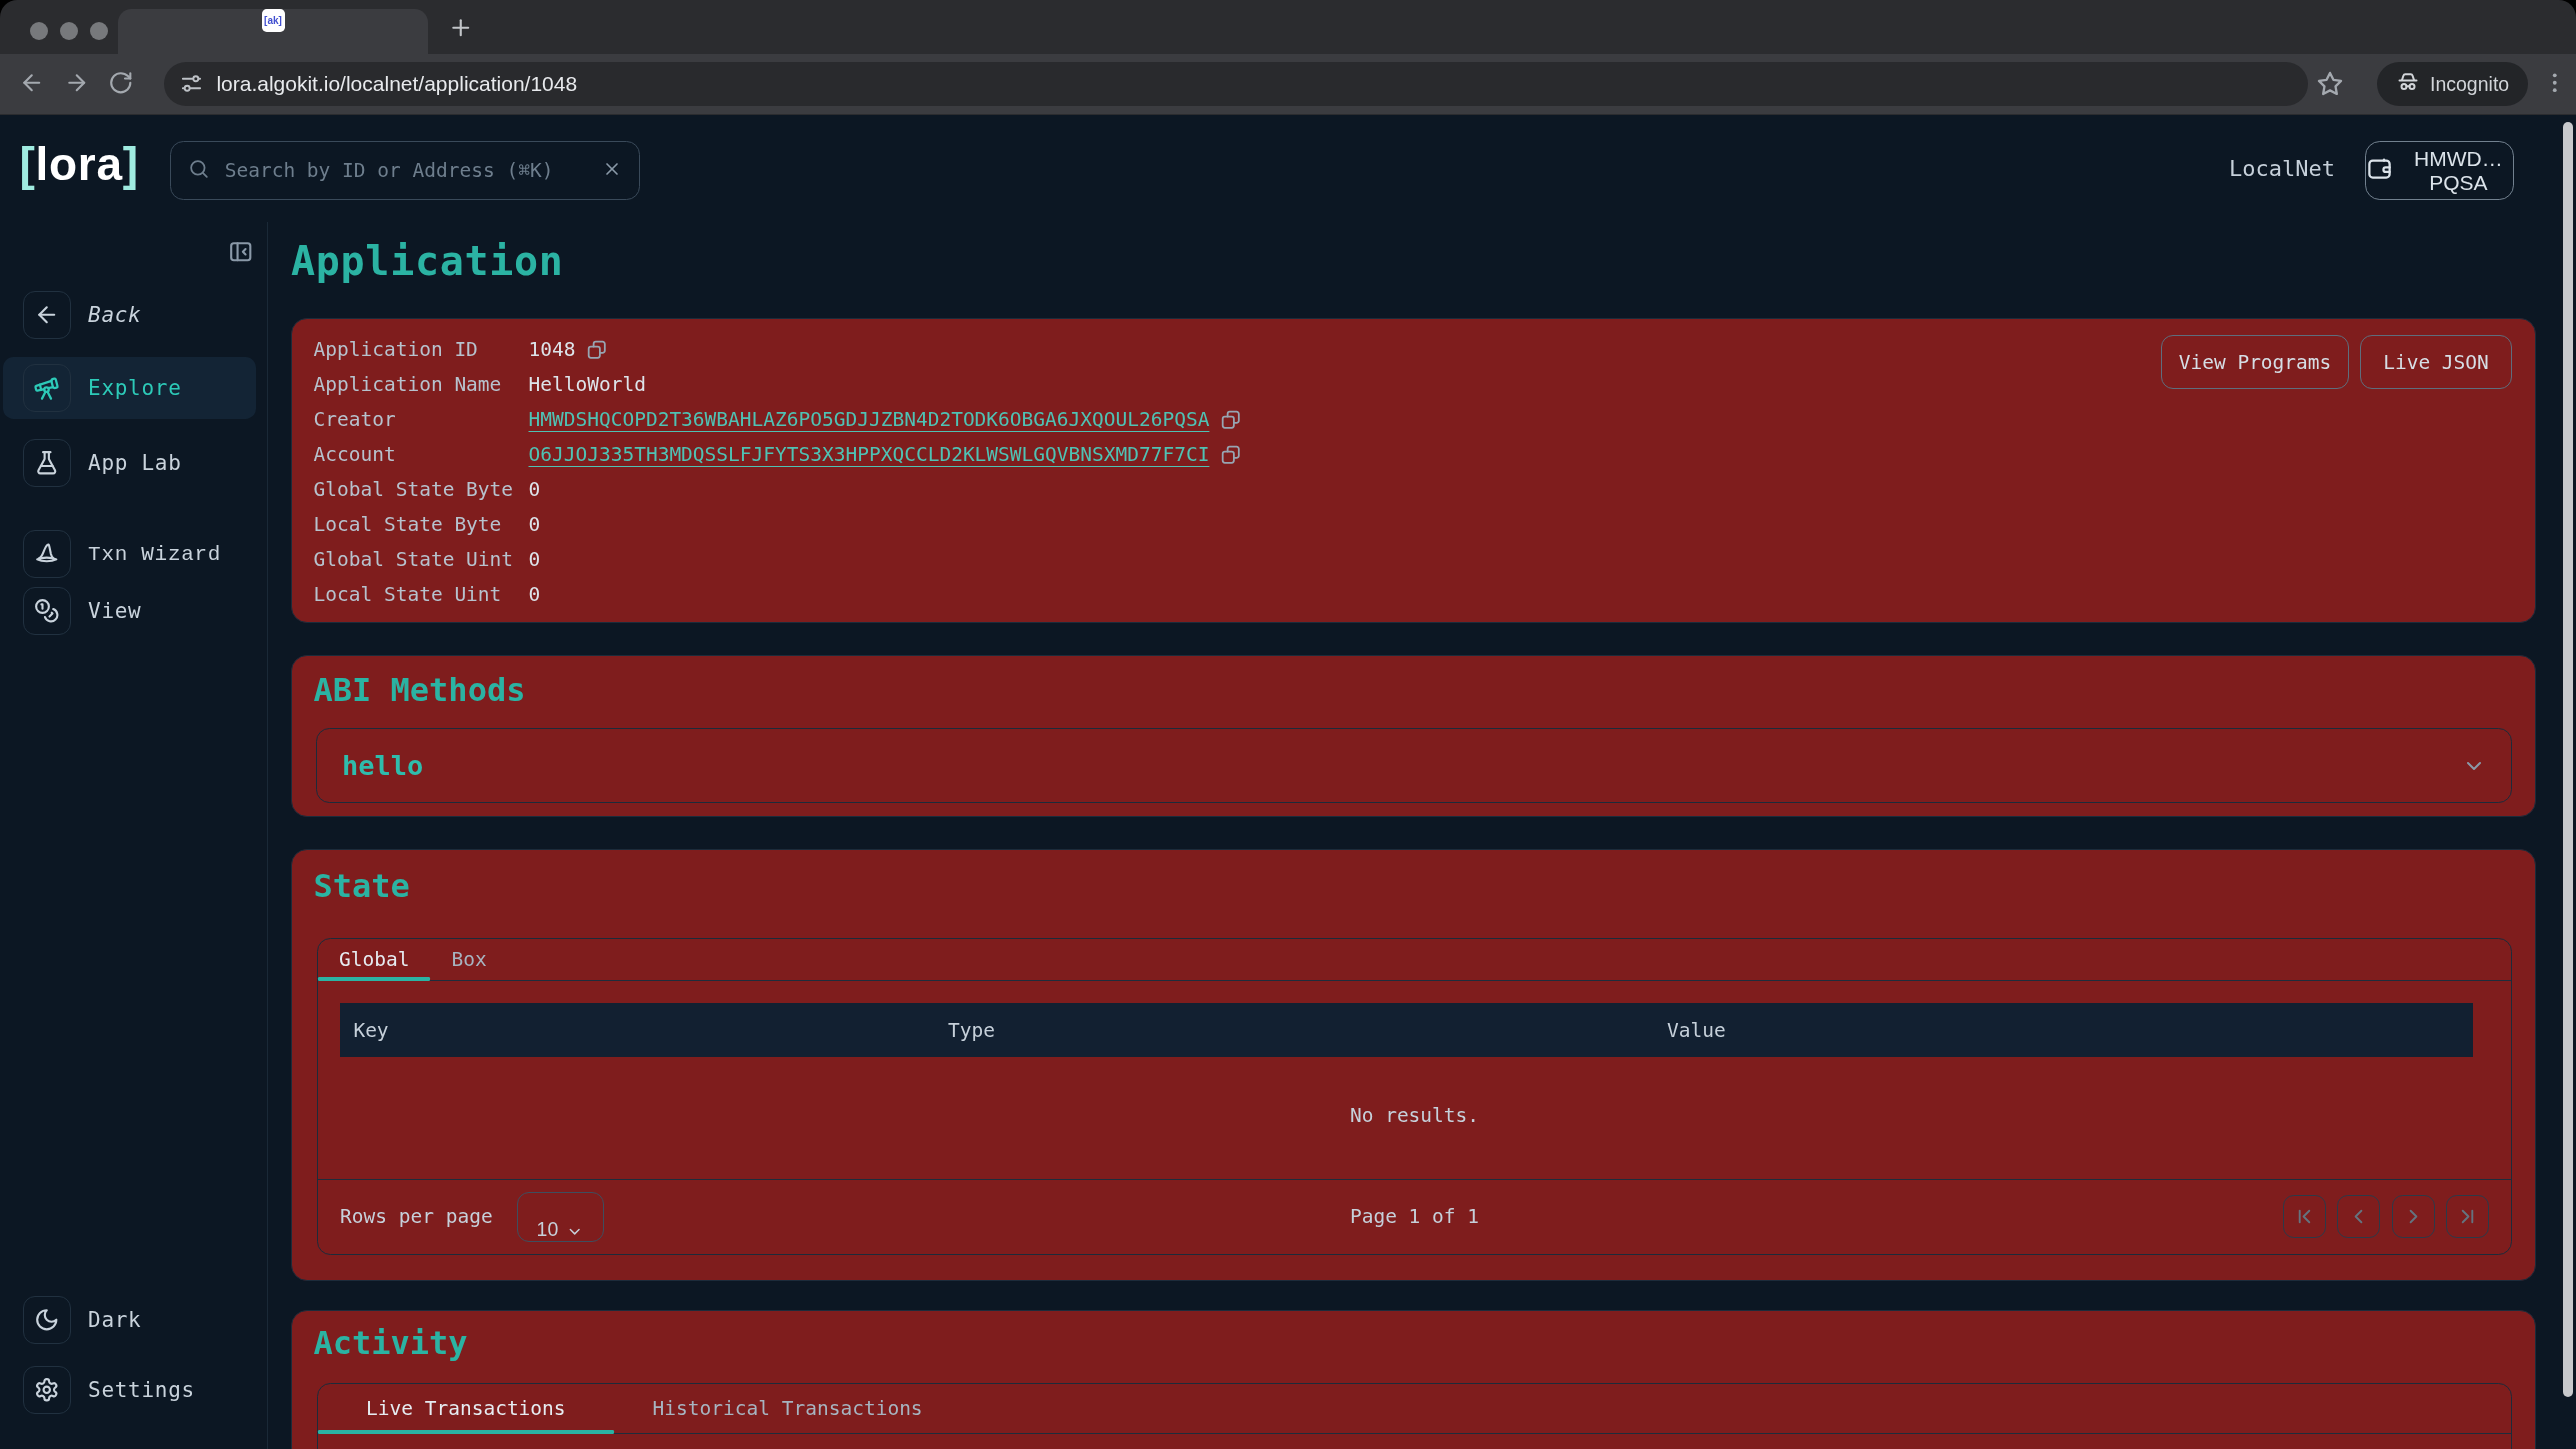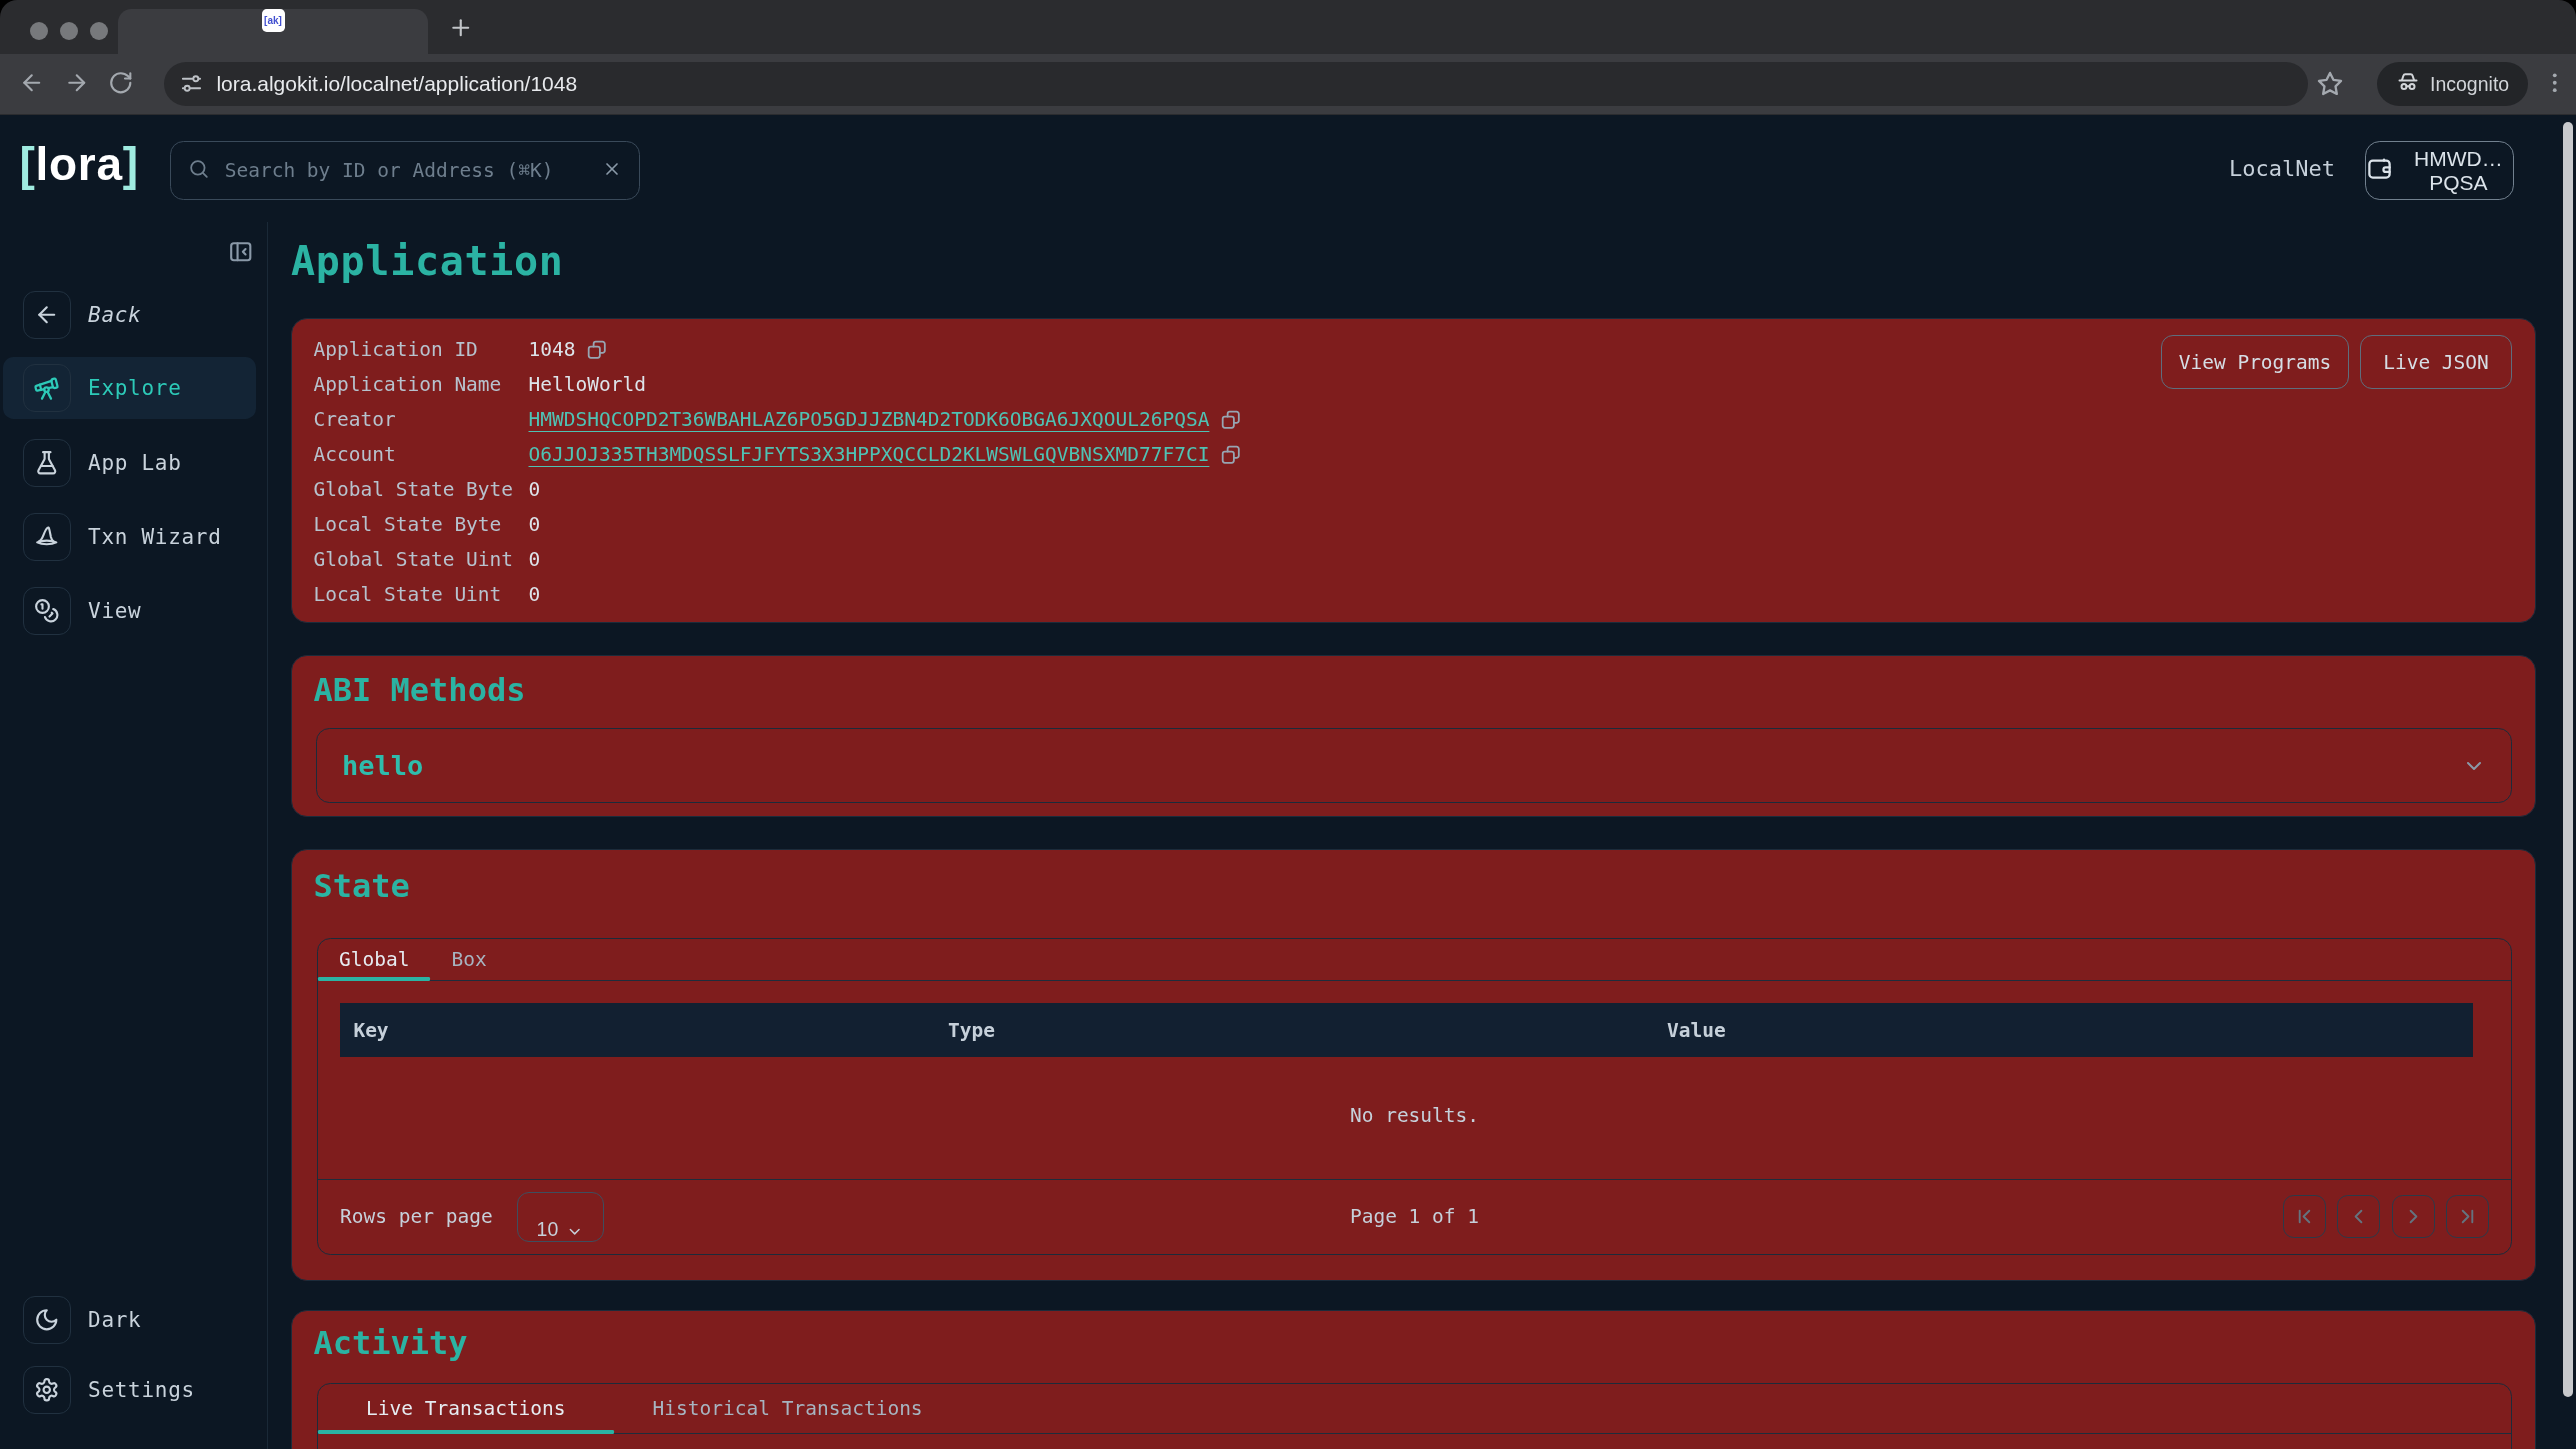--- a/index.html
+++ b/index.html
@@ -91,21 +91,21 @@
 
   
   .panel { position:absolute; left:25px; right:23px; border:1.3px solid #1c2b3a; border-radius:13.4px; }
   .tabs { position:absolute; top:0; left:0; right:0; display:flex; border-bottom:1.3px solid #1e2d3c; }
   .tab-item { display:flex; align-items:center; font-size:19.5px; color:#a7b4c0; position:relative; }
   .tab-item.active { color:#e6ecf1; }
   .tab-item.active::after { content:""; position:absolute; left:0; right:0; bottom:-1.3px;
                             height:4px; background:#2bb3a3; border-radius:1.3px; }
 
   
-  .thead { position:absolute; left:22px; right:38px; top:64px; height:54px; background:#122031;font-weight:bold; }
+  .thead { position:absolute; left:22px; right:38px; top:64px; height:54px; background:#122031; }
   .th { position:absolute; top:0; height:54px; display:flex; align-items:center;
         font-size:19.5px; color:#c6d0da; }
   .empty-msg { position:absolute; left:0; right:0; top:165px; text-align:center;
                font-size:19.5px; color:#c6d0da; }
   .pfoot { position:absolute; left:0; right:0; bottom:0; height:75px; border-top:1.3px solid #1e2d3c;
            display:flex; align-items:center; padding:0 22px; }
   .rpp-label { font-size:19.5px; color:#c6d0da; }
   .rpp-select { margin-left:24px; width:87px; height:50px; border:1.3px solid #3e4e5e; border-radius:12px;
                 display:flex; align-items:flex-end; justify-content:center; gap:8px;
                 font-size:19.5px; color:#c6d0da; background:transparent; }
@@ -284,21 +284,21 @@
         <span class="icon-box">
           <svg width="25.5" height="25.5" viewBox="0 0 24 24" fill="none" stroke="currentColor" stroke-width="2" stroke-linecap="round" stroke-linejoin="round">
               <path d="M14 2v6a2 2 0 0 0 .245.96l5.51 10.08A2 2 0 0 1 18 22H6a2 2 0 0 1-1.755-2.96l5.51-10.08A2 2 0 0 0 10 8V2"></path>
               <path d="M6.5 15h11"></path>
               <path d="M8.5 2h7"></path>
             </svg>
         </span>
         <span class="nav-label">App Lab</span>
       </div>
 
-      <div class="nav-item" style="top:284px;">
+      <div class="nav-item" style="top:301px;font-family:Liberation Mono, monospace;">
         <span class="icon-box">
           <svg width="25.5" height="25.5" viewBox="0 0 24 24" fill="none" stroke="currentColor" stroke-width="2" stroke-linecap="round" stroke-linejoin="round">
               <path d="M4.5 16.5c1.8-.9 3.3-3 4.5-6.2 1.2-3.3 2.5-5.8 3.8-6.8.5-.4 1.1-.1 1.3.5.8 2.6 1.2 5.5 1.8 8.2.5 2 1.3 3.5 2.6 4.3"></path>
               <path d="M3 17.3c2 1 5.3 1.7 9 1.7s7-.7 9-1.7c-2-1-5.3-1.7-9-1.7s-7 .7-9 1.7Z"></path>
             </svg>
         </span>
         <span class="nav-label">Txn Wizard</span>
       </div>
 
       <div class="nav-item" style="top:358px;">

